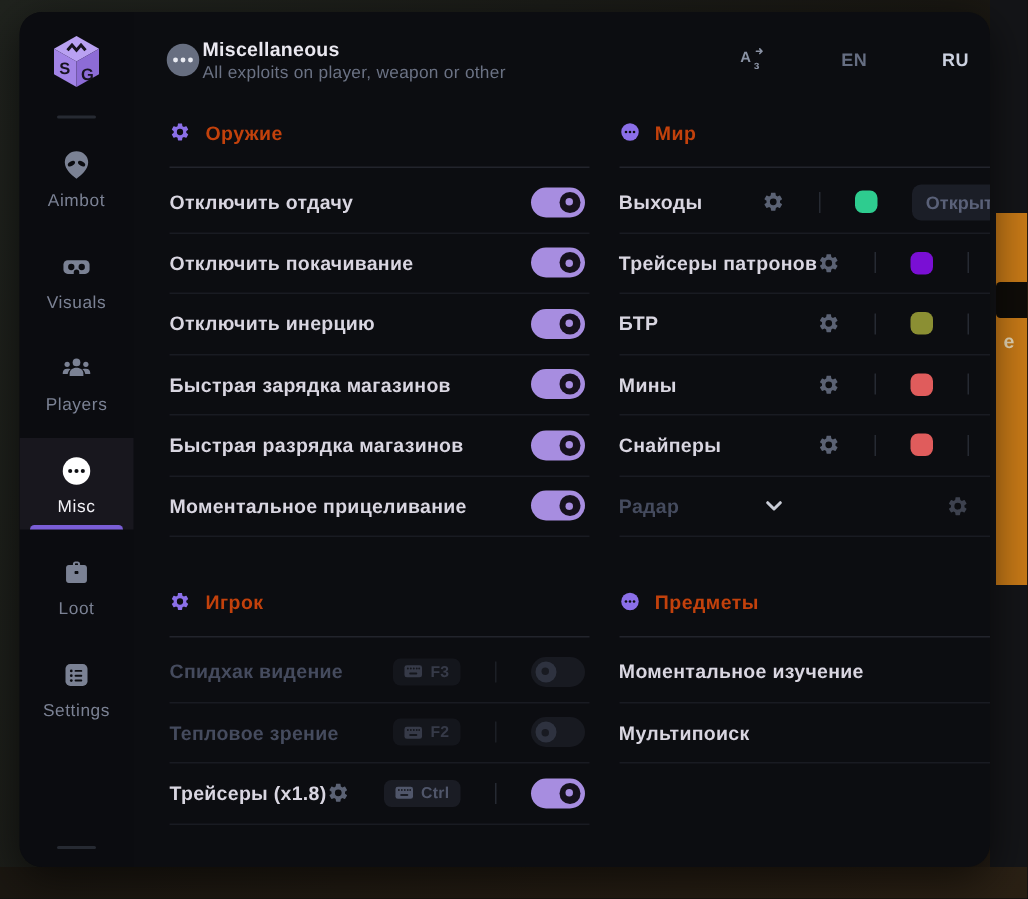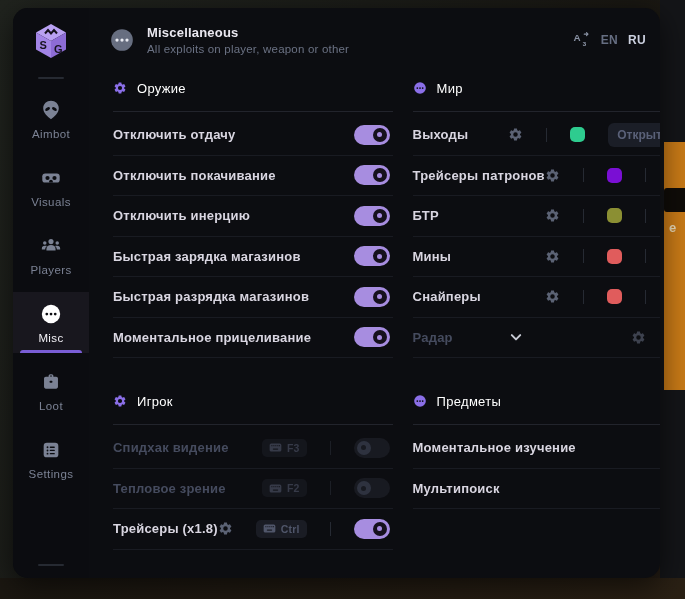--- a/index.html
+++ b/index.html
@@ -24,38 +24,38 @@
   .nav-item{width:100%;margin-top:7px;padding:11px 0 9px;display:flex;flex-direction:column;align-items:center;gap:7px;
     color:#7b8294;font-size:11.5px;letter-spacing:.4px;position:relative;cursor:pointer;}
   .nav-item .icon svg{width:22px;height:22px;}
   .nav-item.active{background:#18171e;color:#f2f1f6;}
   .nav-item.active .icon{color:#ffffff;}
   .active-bar{position:absolute;left:7px;right:7px;bottom:0;height:3px;border-radius:3px 3px 0 0;background:#7a5ed6;}
   .sb-bottom-dash{width:26px;height:2px;border-radius:1px;background:#262a32;margin:auto 0 12px;}
 
   
   .main{flex:1;display:flex;flex-direction:column;min-width:0;}
-  .hdr{display:flex;align-items:center;gap:12px;padding:17px 14px 0 20px;}
+  .hdr{display:flex;align-items:center;padding:17px 14px 0 20px;}
   .hdr-icon{width:26px;height:26px;border-radius:50%;color:#676e80;flex:none;--dot:#e9ebf2;}
   .hdr-icon svg{width:26px;height:26px;}
   .hdr-title{font-size:13px;font-weight:700;color:#eae8f0;letter-spacing:.2px;}
   .hdr-sub{font-size:11.5px;color:#6b7284;margin-top:3px;letter-spacing:.2px;}
   .hdr-lang{margin-left:auto;display:flex;align-items:center;gap:10px;}
   .hdr-lang .icon{color:#8a92a4;}
   .hdr-lang .icon svg{width:18px;height:18px;}
-  .lang-opt{font-size:12px;font-weight:700;color:#666e82;cursor:pointer;letter-spacing:.3px;}
+  .lang-opt{font-size:12px;font-weight:700;color:#666e82;cursor:pointer;letter-spacing:.3px;margin-left:40px;}
   .lang-opt.active{color:#ccd1e0;}
 
   .cols{display:grid;grid-template-columns:1fr 1fr;gap:20px;padding:12px 12px 0 24px;}
   .section{margin-top:8px;}
   .section + .section{margin-top:30px;}
   .section-head{display:flex;align-items:center;gap:10px;height:26px;}
   .sec-icon{color:#8b6fe8;}
   .sec-icon svg{width:14px;height:14px;}
-  .section-title{font-size:13px;font-weight:400;color:#ffffff;letter-spacing:.3px;}
+  .section-title{font-size:13px;font-weight:700;color:#c2410c;letter-spacing:.3px;}
   .section-rule{height:1px;background:#22242c;margin-top:10px;}
   .rows{margin-top:3px;}
   .row{height:40.5px;display:flex;align-items:center;border-bottom:1px solid #191b22;}
   .row-label{font-size:13px;font-weight:600;color:#d9d6e1;letter-spacing:.2px;white-space:nowrap;text-align:center;}
   .row.dim .row-label{color:#454b5e;}
   .row.dim .ctls{opacity:.62;}
   .ctls{display:flex;align-items:center;gap:23px;margin-left:auto;padding-right:3px;}
   .sep{width:1px;height:14px;background:#262a33;flex:none;}
   .row-gear{color:#5b6274;cursor:pointer;}
   .row-gear svg{width:15px;height:15px;}

